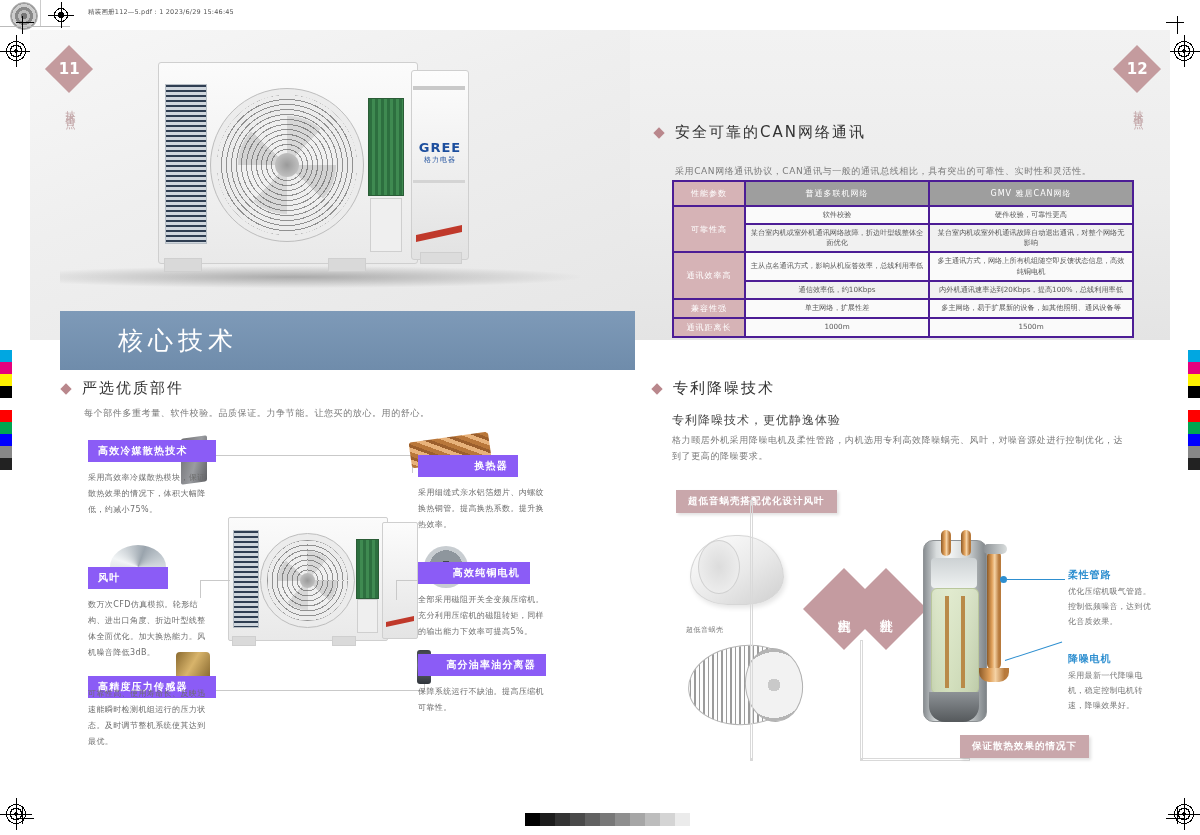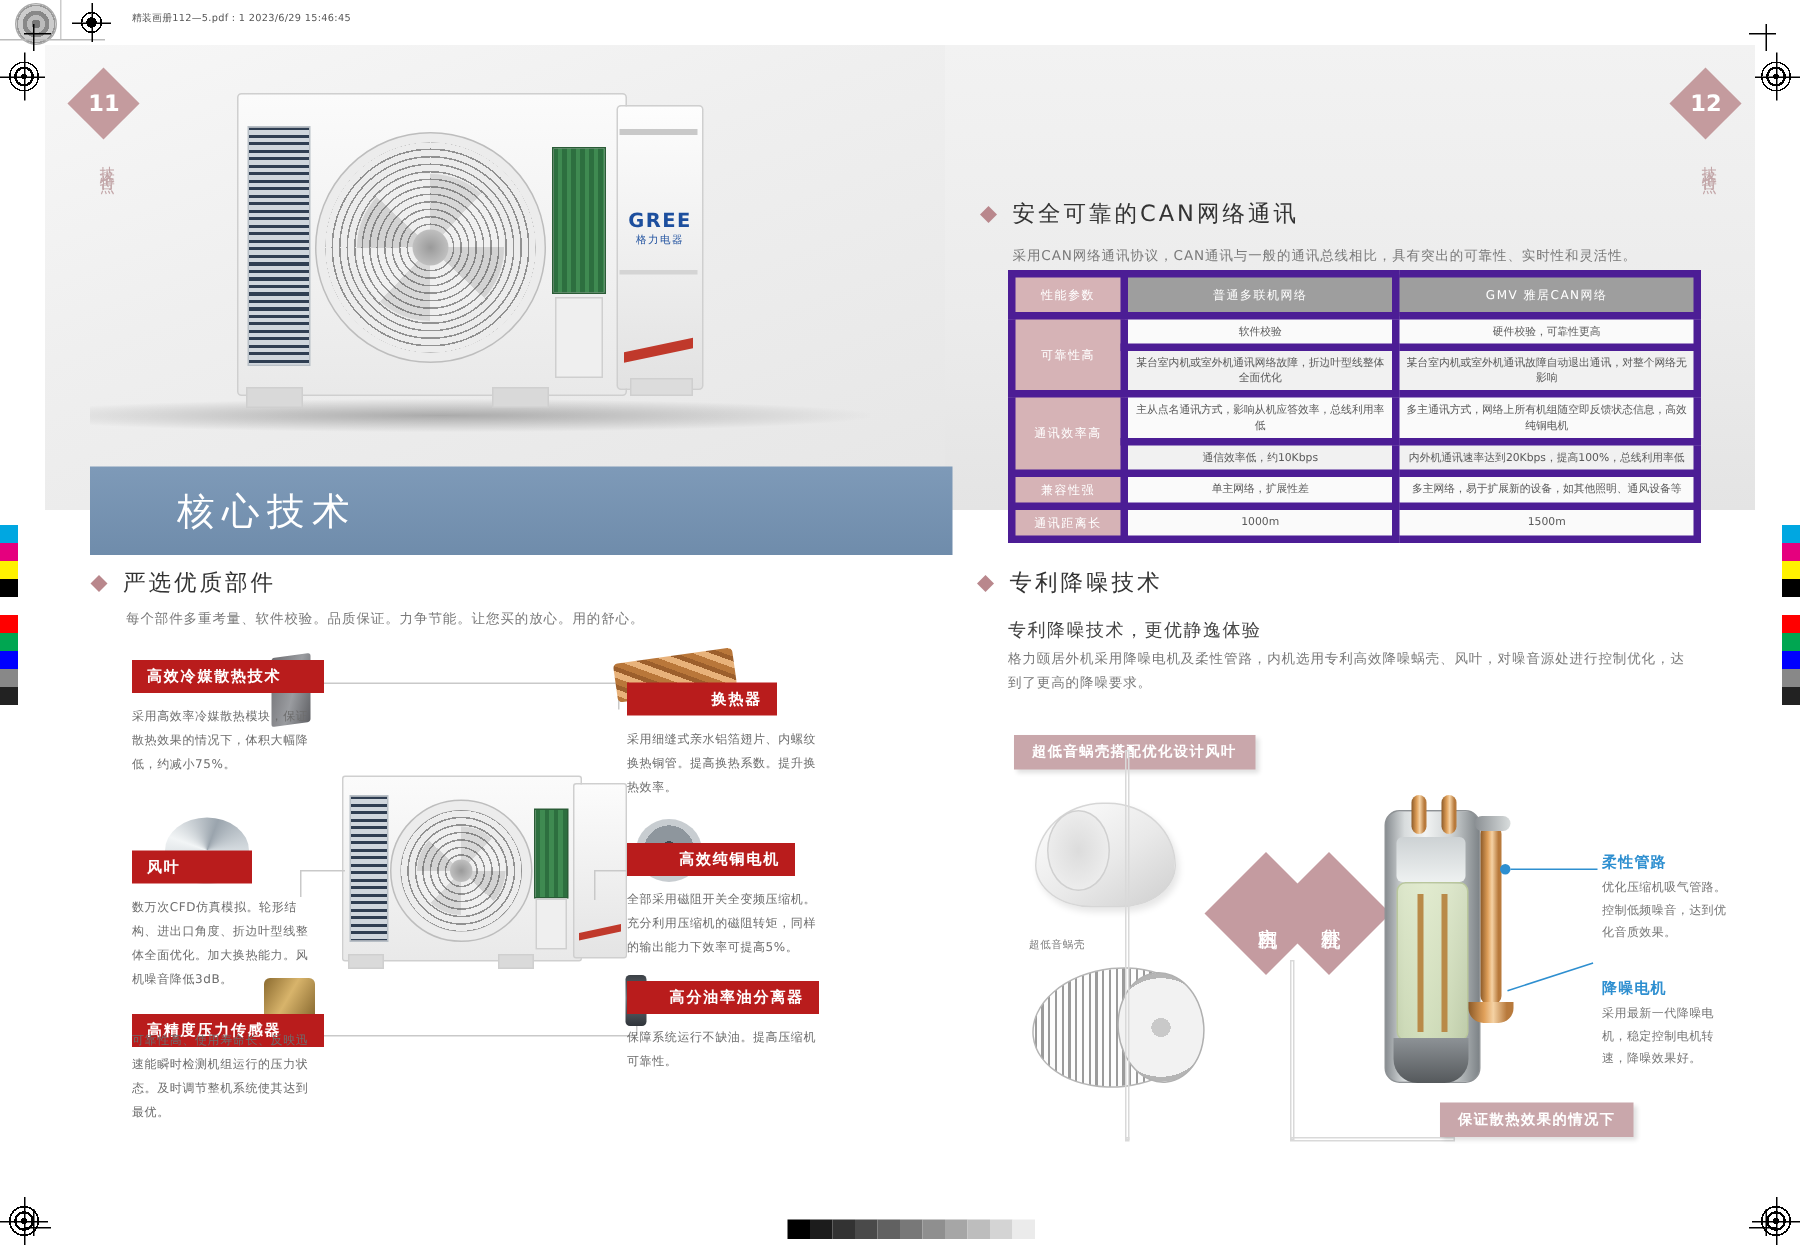--- a/index.html
+++ b/index.html
@@ -79,28 +79,28 @@
   .redstrip{position:absolute;background:#c0392b;transform:skewY(-12deg);}
 
   
   .dia{display:inline-block;width:8px;height:8px;background:#b9878c;transform:rotate(45deg);
        vertical-align:middle;margin-right:12px;}
   .sec-h{font-size:15px;color:#333;letter-spacing:2px;}
   .sec-p{font-size:9px;color:#7a7a7a;line-height:1.9;letter-spacing:.6px;}
 
   
   .ctable{position:absolute;left:672px;top:180px;width:462px;border-collapse:collapse;font-size:7.2px;}
-  .ctable td{border:5px solid #4c1d95;padding:3px 4px;text-align:center;color:#5a5a5a;line-height:1.4;}
+  .ctable td{border:2px solid #4c1d95;padding:3px 4px;text-align:center;color:#5a5a5a;line-height:1.4;}
   .ctable .rowhead{background:#d6b3b6;color:#fff;width:62px;font-size:8px;letter-spacing:1px;}
   .ctable .colhead{background:#9e9e9e;color:#fff;font-size:8px;letter-spacing:1px;padding:6px 4px;}
   .ctable .cell{background:#fafafa;}
   .ctable .cell-alt{background:#f1f1f1;}
 
   
-  .ltag{position:absolute;background:#b91c1c;color:#fff;font-size:10px;font-weight:bold;
+  .ltag{position:absolute;background:#8b5cf6;color:#fff;font-size:10px;font-weight:bold;
         letter-spacing:1.2px;padding:4px 10px;box-sizing:border-box;display:flex;align-items:center;}
   .ltag.right{justify-content:flex-end;}
   .ldesc{position:absolute;font-size:8px;color:#6d6d6d;line-height:2.0;letter-spacing:.4px;}
   .leader{position:absolute;background:#c9c9c9;}
 
   
   .rtag{position:absolute;background:#c9a7ab;color:#fff;font-size:9.5px;font-weight:bold;
         letter-spacing:1px;padding:5px 12px;box-shadow:2px 2px 3px rgba(0,0,0,.12);}
   .bluetitle{font-size:10px;color:#2e8fd0;font-weight:bold;letter-spacing:.8px;}
   .bluedesc{font-size:8px;color:#777;line-height:1.85;letter-spacing:.3px;}
@@ -214,21 +214,21 @@
       <span>11</span>
     </div>
     <div class="pagelabel" style="left:33px;top:72px;">技术特点</div>
 
     <div class="pagenum" style="left:1090px;top:22px;">
       <span>12</span>
     </div>
     <div class="pagelabel" style="left:1101px;top:72px;">技术特点</div>
 
     <div>
-      <div style="position:absolute;left:625px;top:102px;">
+      <div style="position:absolute;left:625px;top:92px;">
         <span class="dia"></span><span class="sec-h">安全可靠的CAN网络通讯</span>
       </div>
       <div class="sec-p" style="position:absolute;left:645px;top:133px;width:470px;">采用CAN网络通讯协议，CAN通讯与一般的通讯总线相比，具有突出的可靠性、实时性和灵活性。</div>
     </div>
 
     <div class="bluebar">
       <div class="bluebar-title">核心技术</div>
     </div>
   </div>
 

